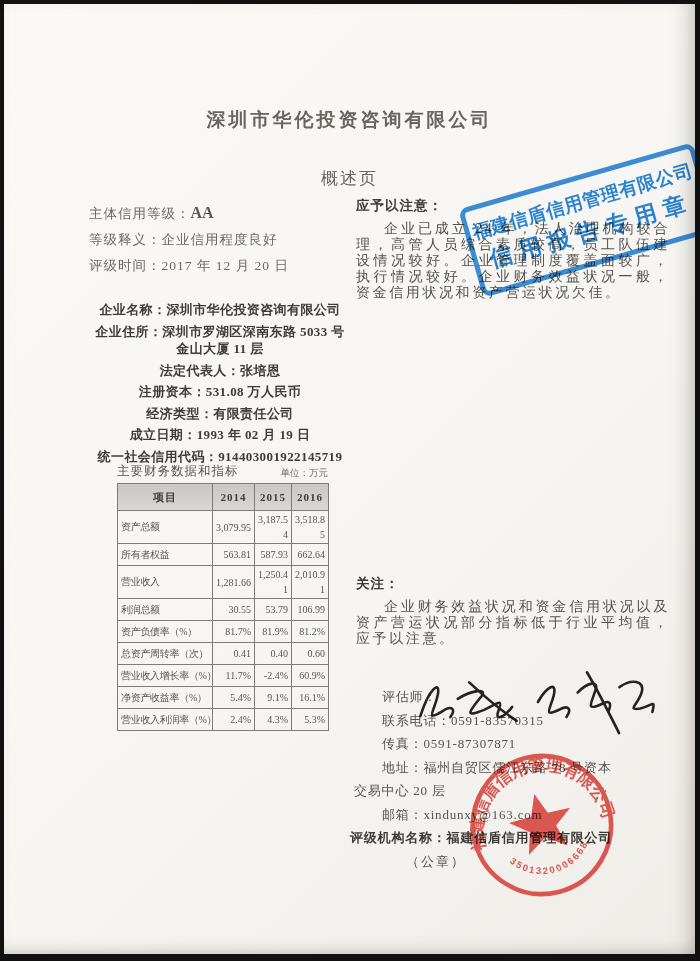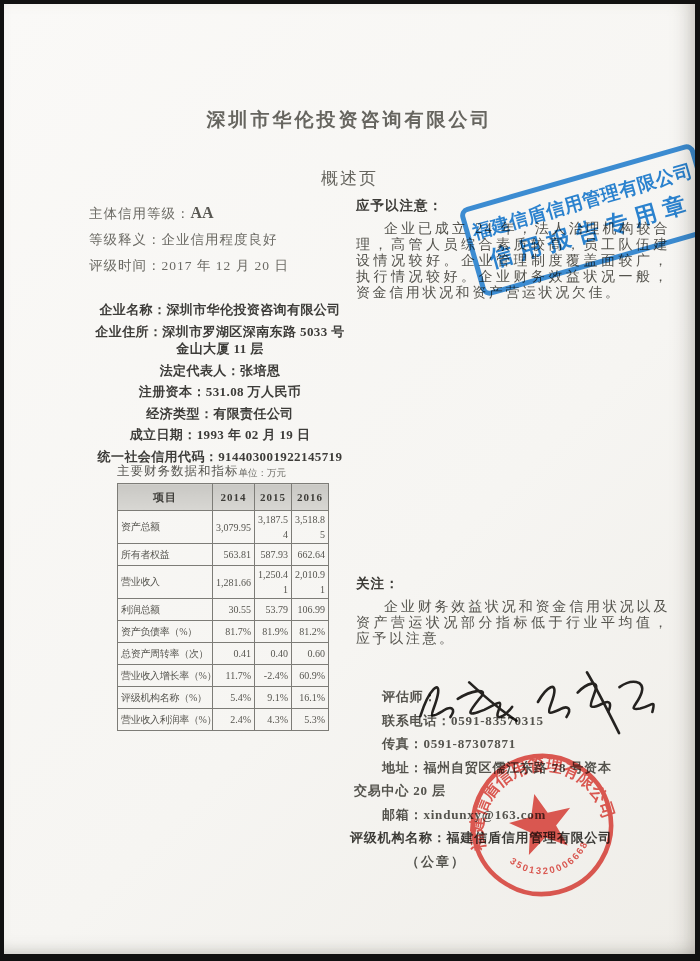--- a/index.html
+++ b/index.html
@@ -29,21 +29,21 @@
   }
   
   .rating-block{position:absolute;left:85px;top:196px;width:270px;
     font-size:13.5px;line-height:26px;color:#6b6a64;letter-spacing:1px;}
   .rating-block .grade-val{font-size:16px;font-weight:bold;color:#595853;letter-spacing:0;}
   .company-block{position:absolute;left:85px;top:293px;width:262px;
     font-size:13px;font-weight:bold;color:#3d3c39;line-height:17.5px;letter-spacing:.4px;}
   .company-block .row{margin:4px;text-align:center;}
   
   .fin-head{position:absolute;left:113px;top:459px;width:211px;
-    display:flex;align-items:flex-end;}
+    display:flex;justify-content:space-between;align-items:flex-end;}
   .fin-title{font-size:12.5px;color:#55544f;letter-spacing:1px;}
   .fin-unit{font-size:9.5px;color:#6b6a64;}
   table.fin{
     position:absolute;left:113px;top:479px;width:211px;
     border-collapse:collapse;table-layout:fixed;
     font-size:10px;color:#56554f;
   }
   table.fin col.c0{width:95px;} table.fin col.c1{width:42px;}
   table.fin col.c2{width:37px;} table.fin col.c3{width:37px;}
   table.fin th,table.fin td{border:1px solid #7d7c77;padding:1px 3px;}
@@ -53,21 +53,21 @@
   }
   table.fin td.item{white-space:nowrap;overflow:hidden;letter-spacing:-.3px;height:19px;}
   table.fin td.num{text-align:right;word-break:break-all;line-height:1.5;}
   
   .rcol{position:absolute;left:352px;width:314px;}
   .sec-head{font-size:13.5px;font-weight:bold;color:#3c3b37;letter-spacing:1px;margin:0 0 6px 0;}
   .sec-body{font-size:14px;line-height:16px;letter-spacing:2.6px;
     text-align:justify;text-indent:2em;color:#54534d;margin:0;}
   .footer{position:absolute;left:346px;top:681px;width:330px;
     font-size:13px;line-height:23.5px;color:#54534d;letter-spacing:.8px;}
-  .footer .ln{padding-left:32px;font-weight:bold;}
+  .footer .ln{padding-left:32px;}
   .footer .ln.no-ind{padding-left:4px;}
   .footer .ln.agency{padding-left:0;font-weight:bold;color:#3c3b37;}
   .footer .ln.seal-note{padding-left:56px;letter-spacing:2px;}
   
   .stamp-blue{
     position:absolute;left:462px;top:170px;width:234px;height:82px;
     border:5px solid rgba(28,126,214,.92);border-radius:9px;
     transform:rotate(-16deg);transform-origin:center;
     color:#1c7ed6;text-align:center;
     mix-blend-mode:multiply;opacity:.93;
@@ -163,21 +163,21 @@
           <td class="num">0.40</td>
           <td class="num">0.60</td>
         </tr>
     <tr>
           <td class="item">营业收入增长率（%）</td>
           <td class="num">11.7%</td>
           <td class="num">-2.4%</td>
           <td class="num">60.9%</td>
         </tr>
     <tr>
-          <td class="item">评级机构名称（%）</td>
+          <td class="item">净资产收益率（%）</td>
           <td class="num">5.4%</td>
           <td class="num">9.1%</td>
           <td class="num">16.1%</td>
         </tr>
     <tr>
           <td class="item">营业收入利润率（%）</td>
           <td class="num">2.4%</td>
           <td class="num">4.3%</td>
           <td class="num">5.3%</td>
         </tr>

